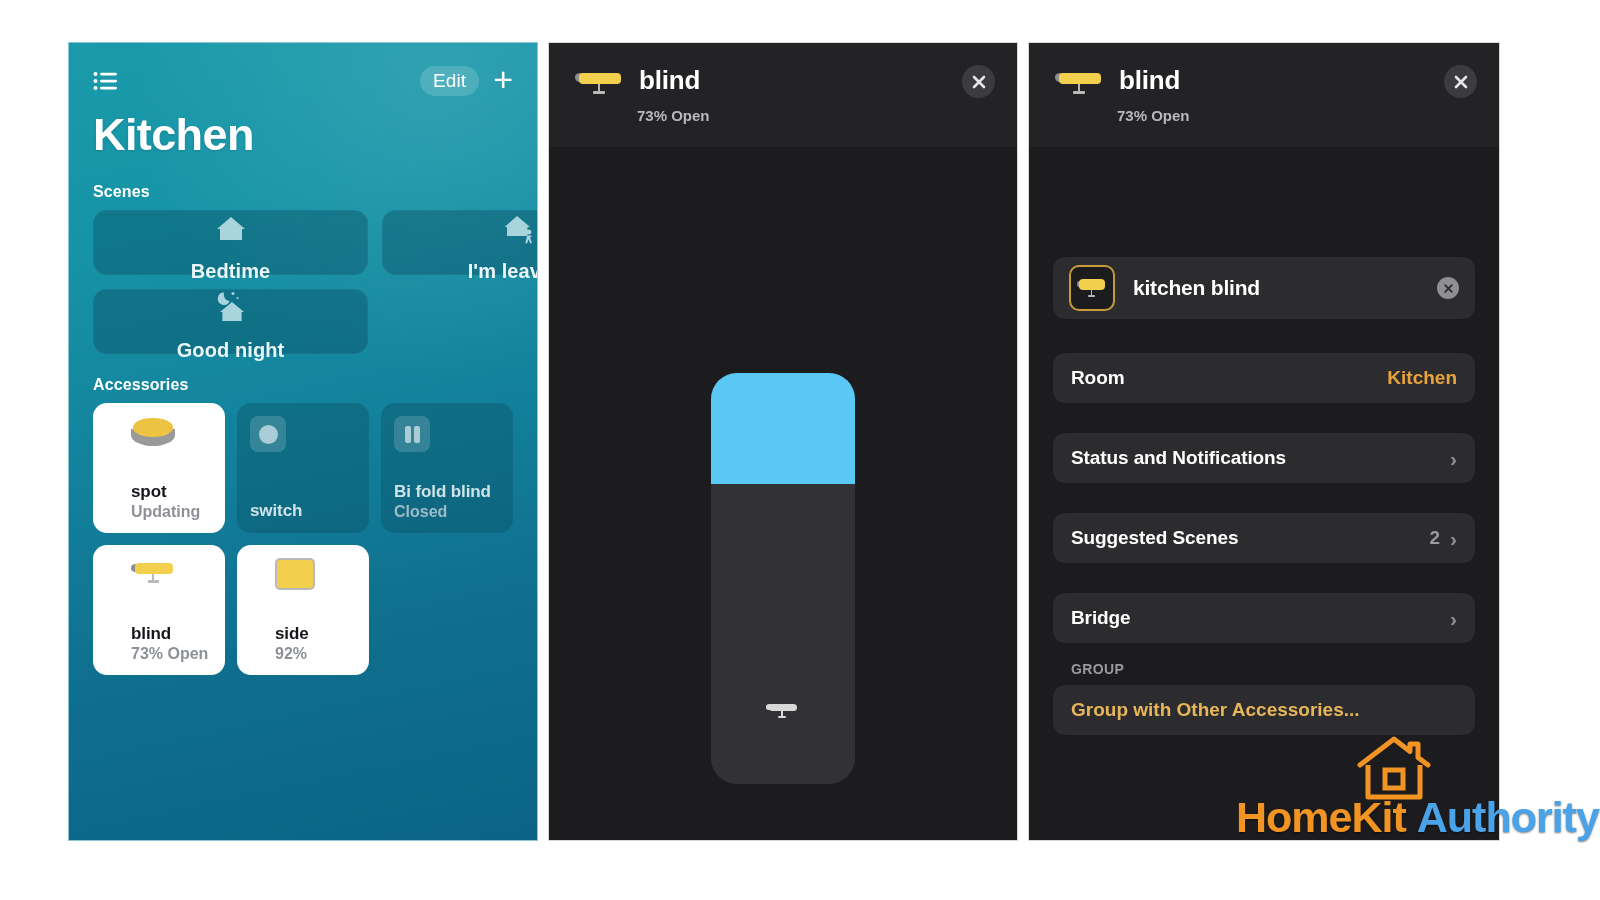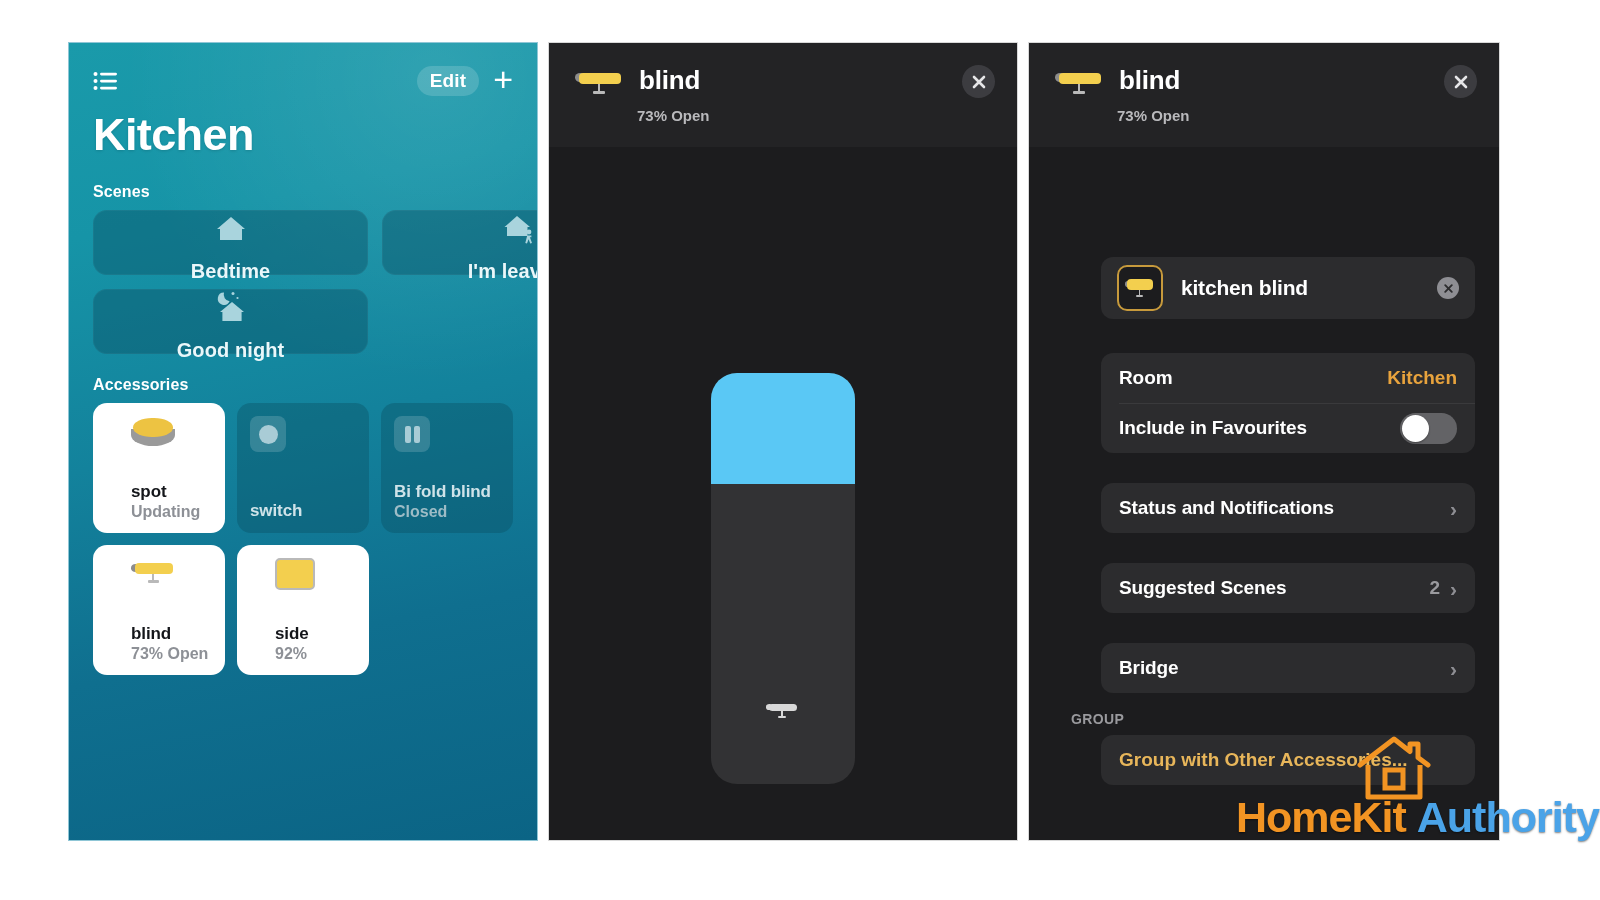--- a/index.html
+++ b/index.html
@@ -35,21 +35,21 @@
   .home-topbar {
     position: relative; height: 40px;
     margin: 0 24px 0 24px;
     display: flex; align-items: center; justify-content: space-between;
   }
   .list-icon { width: 26px; height: 20px; display: block; }
   .topbar-right { display: flex; align-items: center; gap: 14px; }
   .edit-pill {
     background: rgba(255,255,255,0.16);
     color: #ffffff;
-    font-size: 19px; font-weight: bold;
+    font-size: 19px; font-weight: normal;
     padding: 5px 13px 6px; border-radius: 16px;
     letter-spacing: .1px; line-height: 1;
   }
   .plus-btn { color: #fff; font-size: 34px; font-weight: 300; line-height: 1; margin-top: -4px; }
 
   .room-title {
     margin: 8px 24px 0;
     color: #ffffff;
     font-size: 45px; font-weight: bold; letter-spacing: -0.6px;
     text-shadow: 0 1px 3px rgba(0,0,0,.14);
@@ -190,21 +190,21 @@
   }
   .slider-glyph { position: absolute; left: 50%; transform: translateX(-50%); bottom: 62px; }
   .slider-glyph .bar  { background: #d8d8d8; }
   .slider-glyph .knob { background: #d8d8d8; }
   .slider-glyph .stem, .slider-glyph .foot { background: #d8d8d8; }
 
   
   .set-scroll { position: absolute; inset: 0; background: #1c1c1e; }
   .set-body { padding: 0 24px; }
   .card {
-    background: #2c2c2e; border-radius: 12px; overflow: hidden; margin-left: 48px;
+    background: #2c2c2e; border-radius: 12px; overflow: hidden;
   }
   .row {
     height: 50px; display: flex; align-items: center;
     padding: 0 18px; position: relative;
   }
   .row + .row::before {
     content: ""; position: absolute; left: 18px; right: 0; top: 0;
     height: 1px; background: #3a3a3c;
   }
   .row-label { color: #ffffff; font-size: 19px; font-weight: bold; letter-spacing: -.1px; }
@@ -475,27 +475,20 @@
         </div>
 
         <div style="height:34px;"></div>
 
         <div class="card">
           <div class="row">
             <span class="row-label">Room</span>
             <span class="row-spacer"></span>
             <span class="row-value">Kitchen</span>
           </div>
-          <div class="row">
-            <span class="row-label">Include in Favourites</span>
-            <span class="row-spacer"></span>
-            <span class="toggle">
-                <span class="knob"></span>
-              </span>
-          </div>
         </div>
 
         <div style="height:30px;"></div>
 
         <div class="card">
           <div class="row">
             <span class="row-label">Status and Notifications</span>
             <span class="row-spacer"></span>
             <span class="chev">›</span>
           </div>

